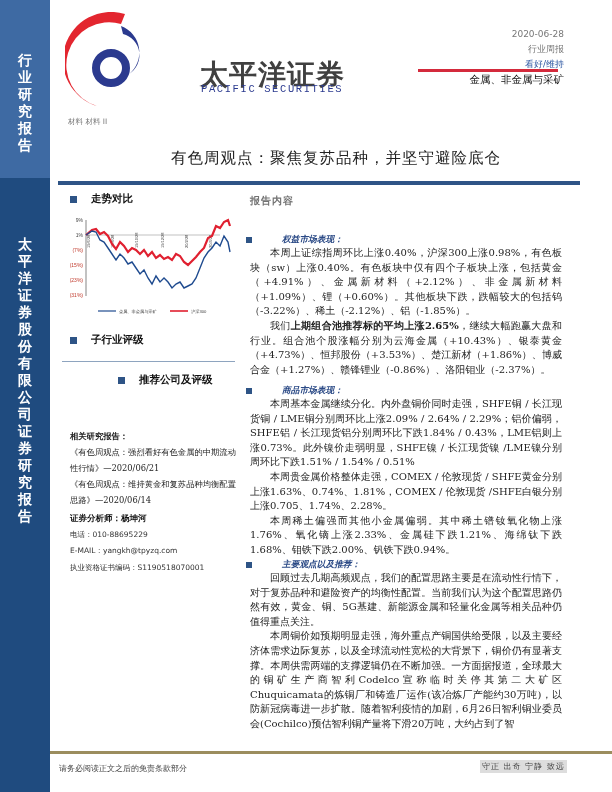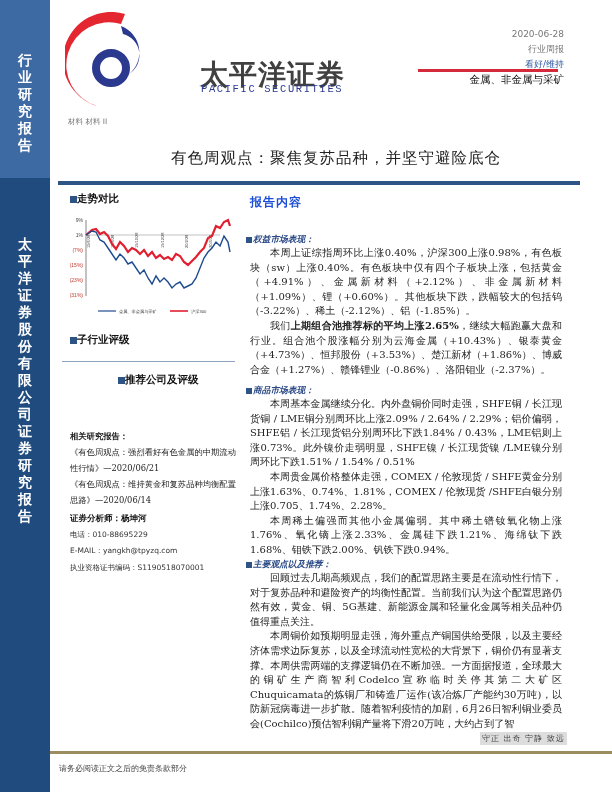--- a/index.html
+++ b/index.html
@@ -12,37 +12,37 @@
   .logo-cn { position:absolute; left:135px; top:44px; font-family:"DejaVu Sans", sans-serif; font-weight:bold; font-size:28px; color:#404040; letter-spacing:1px; }
   .logo-en { position:absolute; left:136px; top:71px; font-size:10.5px; color:#2b3a8f; letter-spacing:1.6px;font-family:Liberation Mono, monospace; }
   .hdr-right { position:absolute; right:48px; top:27px; text-align:right; font-size:9px; line-height:15px; color:#777; }
   .hdr-rating { color:#2b55a0; }
   .hdr-line { position:absolute; left:418px; top:69px; width:140px; height:3px; background:#d42a3c; }
   .hdr-industry { position:absolute; right:48px; top:73px; font-size:10.5px; color:#111; }
   .breadcrumb { position:absolute; left:68px; top:117px; font-size:7.5px; color:#777; }
   .title { position:absolute; left:60px; width:552px; top:148px; text-align:center; font-family:"DejaVu Serif", serif; font-size:15.5px; color:#222; letter-spacing:1px; }
   .title-bar { position:absolute; left:58px; top:181px; width:522px; height:4px; background:#2e5486; }
   .lc { position:absolute; left:70px; width:165px; }
-  .sec-head { font-family:"DejaVu Serif", serif; font-weight:bold; font-size:10.5px; color:#111; display:flex; align-items:center; gap:0; }
+  .sec-head { font-family:"DejaVu Serif", serif; font-weight:bold; font-size:10.5px; color:#111; display:flex; align-items:center; gap:14px; }
   .sq { width:7px; height:7px; background:#2e5486; display:inline-block; }
   .chart { position:absolute; left:70px; top:212px; width:170px; height:105px; }
   .divider { position:absolute; left:62px; top:361px; width:173px; height:1px; background:#8ea4bf; }
   .related { position:absolute; left:70px; top:428px; width:170px; font-size:8.3px; line-height:16px; font-family:"DejaVu Serif", serif; color:#222; }
   .related b { font-weight:bold; }
   .analyst { position:absolute; left:70px; top:510px; width:175px; font-size:7.5px; line-height:16.5px; color:#333; }
   .analyst .name-line { font-family:"DejaVu Serif", serif; font-weight:bold; font-size:8.5px; color:#111; }
   .rc { position:absolute; left:250px; width:312px; }
-  .rc-title { font-family:Liberation Mono, monospace; font-weight:bold; font-size:12px; color:#1d4ed8; letter-spacing:1px; }
-  .bullet-head { font-family:"DejaVu Serif", serif; font-weight:bold; font-style:italic; font-size:8.7px; color:#2b4a86; display:flex; align-items:center; gap:1px; margin-left:-4px; }
+  .rc-title { font-family:Liberation Mono, monospace; font-weight:bold; font-size:10px; color:#737373; letter-spacing:1px; }
+  .bullet-head { font-family:"DejaVu Serif", serif; font-weight:bold; font-style:italic; font-size:8.7px; color:#2b4a86; display:flex; align-items:center; gap:30px; margin-left:-4px; }
   .bullet-head .sq { width:6px; height:6px; }
   .para { font-family:"DejaVu Serif", serif; font-size:10px; line-height:14.6px; color:#222; text-align:justify; text-indent:2em; margin:0; }
   .para b { font-weight:bold; }
   .footer-line { position:absolute; left:50px; top:751px; width:562px; height:3px; background:#9b8d5e; }
   .footer-left { position:absolute; left:59px; top:763px; font-family:"DejaVu Serif", serif; font-size:8px; color:#444; }
-  .footer-right { position:absolute; left:480px; top:732px; background:#ddd; padding:1px 2px; font-family:"DejaVu Serif", serif; font-size:8px; color:#444; letter-spacing:1px; }
+  .footer-right { position:absolute; left:480px; top:760px; background:#ddd; padding:1px 2px; font-family:"DejaVu Serif", serif; font-size:8px; color:#444; letter-spacing:1px; }
 </style>
 </head>
 <body>
 
 <div class="sidebar-top"></div>
 <div class="sidebar-bottom"></div>
 <div class="vtext" id="vtop" style="top:52px;">
     <span>行</span>
     <span>业</span>
     <span>研</span>

